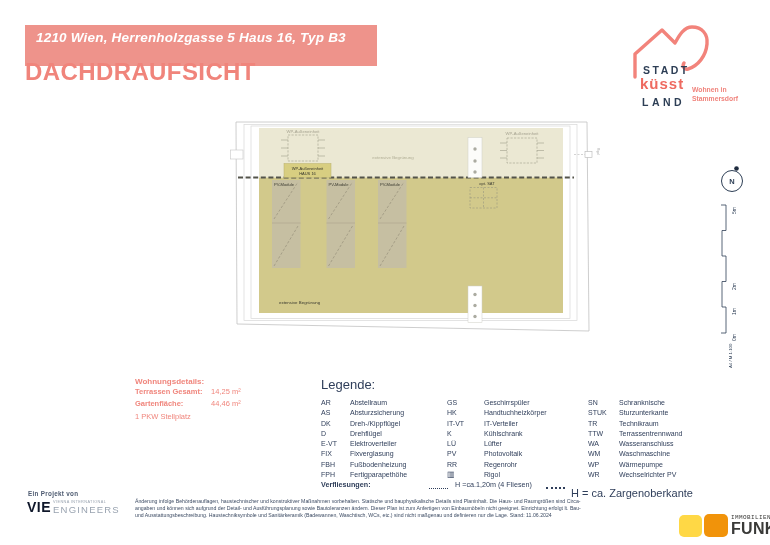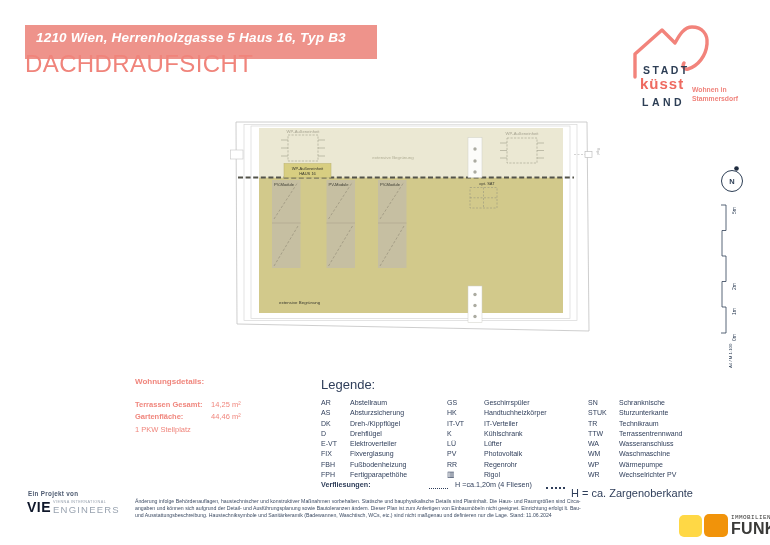--- a/index.html
+++ b/index.html
@@ -1,23 +1,23 @@
 <!DOCTYPE html>
 <html><head>
 <meta charset="utf-8">
 <style>
   html,body { margin:0; padding:0; background:#ffffff; }
   .page { position:relative; width:770px; height:545px; background:#ffffff; overflow:hidden;
           font-family:"Liberation Sans", sans-serif; }
 
   
-  .banner { position:absolute; left:25px; top:25px; width:352px; height:34px; box-sizing:border-box;
+  .banner { position:absolute; left:25px; top:25px; width:352px; height:41px; box-sizing:border-box;
             background:#ee938b; color:#ffffff; font-size:13.5px; font-weight:bold; font-style:italic;
             line-height:26px; padding-left:11px; letter-spacing:.2px; }
-  .doc-title { position:absolute; left:25px; top:50px; font-size:24px; font-weight:400;
+  .doc-title { position:absolute; left:25px; top:58px; font-size:24px; font-weight:700;
                color:#f0847b; letter-spacing:.4px; }
 
   
   .brand { position:absolute; left:628px; top:22px; width:140px; height:100px; }
   .brand .house { position:absolute; left:0; top:2px; }
   .b-stadt { position:absolute; left:15px; top:42px; font-size:10.5px; font-weight:bold;
              letter-spacing:2.5px; color:#2d3e55; }
   .b-kuesst { position:absolute; left:12px; top:53px; font-size:15px; font-weight:800;
               letter-spacing:1px; color:#ee6a60; }
   .b-land { position:absolute; left:14px; top:74px; font-size:10.5px; font-weight:bold;
@@ -29,21 +29,21 @@
   .plan-svg { position:absolute; left:230px; top:118px; }
   .plan-svg text { font-family:"Liberation Sans", sans-serif; }
 
   
   .compass-svg { position:absolute; left:714px; top:158px; }
   .scalebar-svg { position:absolute; left:712px; top:198px; }
   .scalebar-svg text, .compass-svg text { font-family:"Liberation Sans", sans-serif; }
 
   
   .details { position:absolute; left:135px; top:377px; width:180px; color:#f0867d; }
-  .d-title { font-size:8px; font-weight:bold; margin-bottom:13px; }
+  .d-title { font-size:8px; font-weight:bold; }
   .d-row { line-height:12.3px; font-size:7.5px; white-space:nowrap; }
   .d-label { display:inline-block; width:74px; font-weight:bold; }
   .d-note { line-height:12.3px; font-size:7.5px; font-weight:normal; }
 
   
   .l-title { position:absolute; left:321px; top:377px; font-size:13px; color:#2f3e5a; }
   .lcol { position:absolute; top:398px; font-size:7px; color:#2f3e5a; }
   .lcol1 { left:321px; } .lcol2 { left:447px; } .lcol3 { left:588px; }
   .lrow { line-height:10.3px; white-space:nowrap; }
   .abbr { display:inline-block; }

